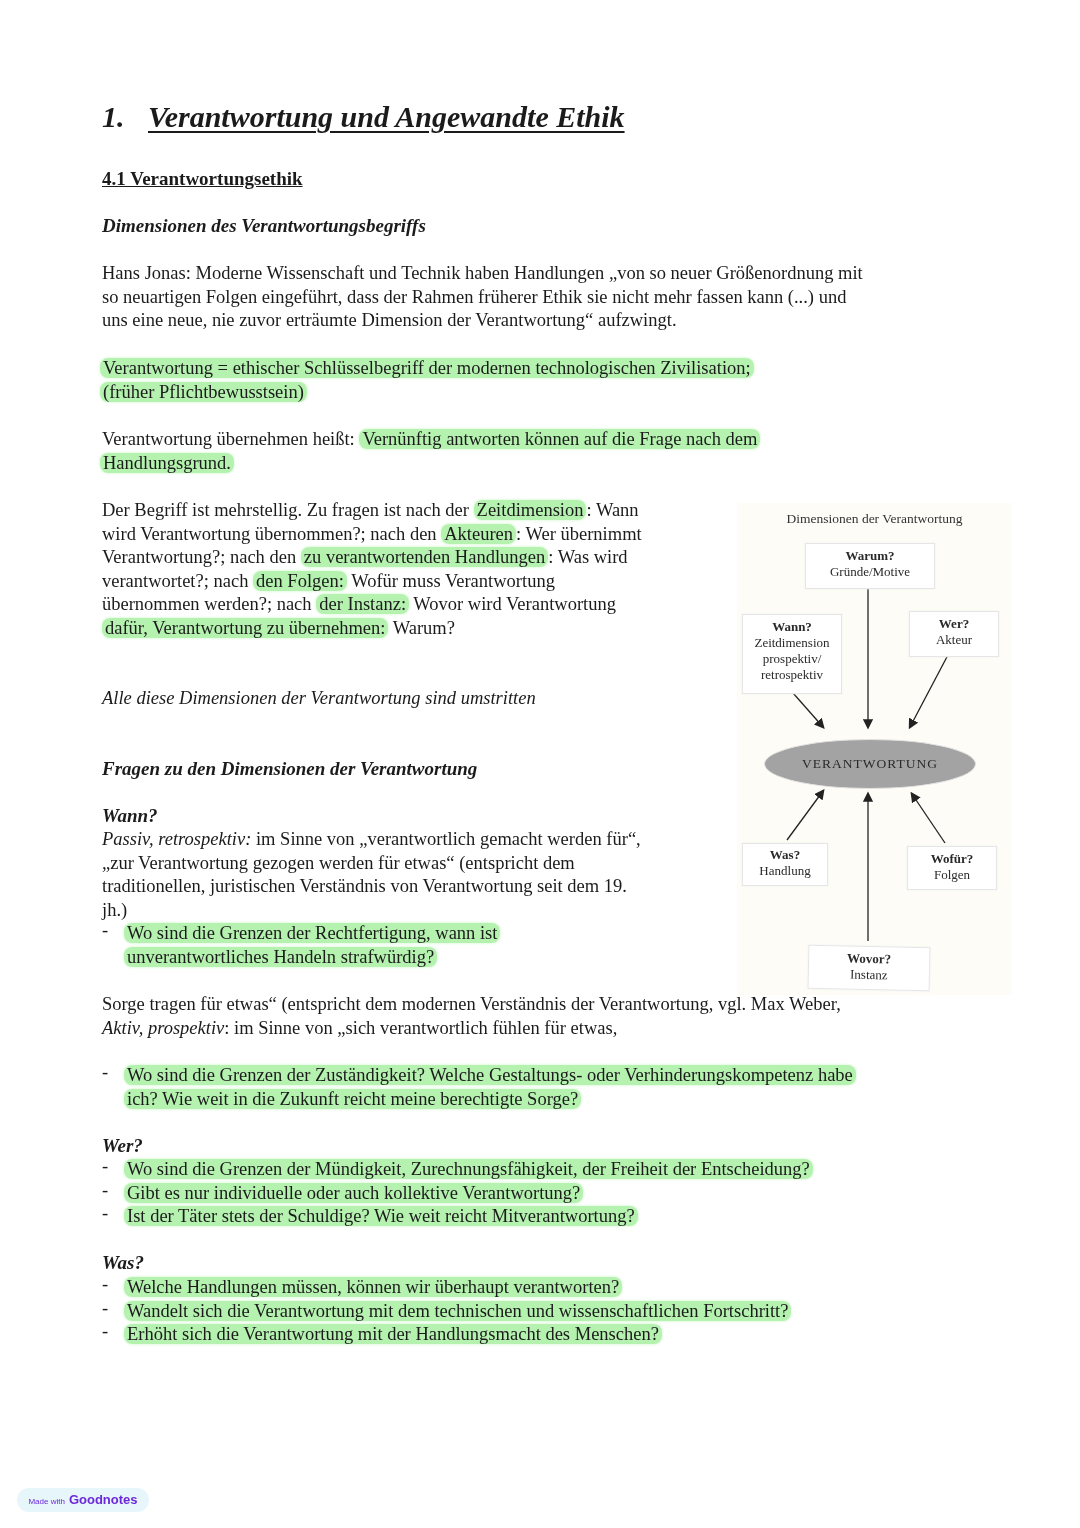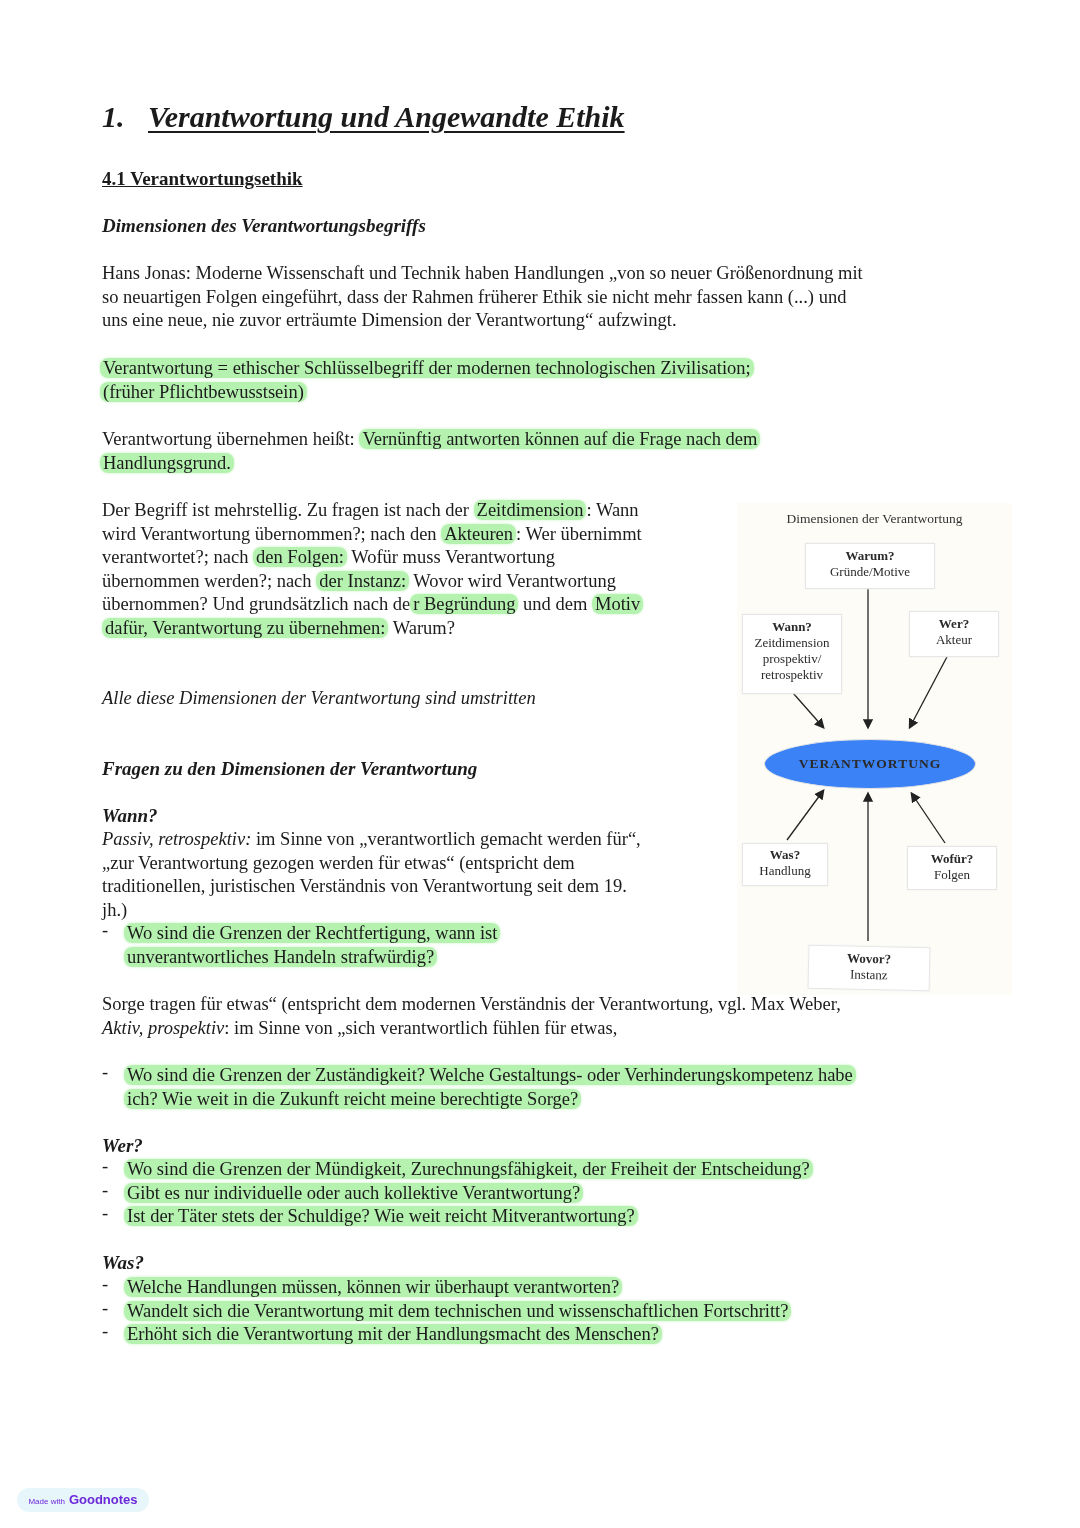--- a/index.html
+++ b/index.html
@@ -15,21 +15,21 @@
   .h3 { font-size: 19px; font-weight: bold; font-style: italic; white-space: nowrap; }
   .p { font-size: 18.5px; line-height: 23.5px; white-space: nowrap; }
   .hl { background: #b5f2b0; border-radius: 8px; padding: 0 3px; box-shadow: 0 0 3px #c7f5c2; }
   .bullets { list-style: none; margin: 0; padding: 0; }
   .bullets li { position: relative; padding-left: 22px; font-size: 18.5px; line-height: 23.5px; white-space: nowrap; }
   .bullets li .dash { position: absolute; left: 0; top: -3px; }
   .diagram { left: 737px; top: 503px; width: 275px; height: 492px; background: #fdfcf7; }
   .dg-title { position: absolute; left: 0; width: 275px; top: 8px; text-align: center; font-size: 13.5px; color: #333; }
   .dg-box { position: absolute; background: #ffffff; border: 1px solid #e6e6e6; text-align: center; font-size: 13px; line-height: 16px; color: #2a2a2a; box-shadow: 0 0 2px #eee; }
   .dg-box b { display: block; }
-  .dg-ellipse { position: absolute; left: 27px; top: 236px; width: 210px; height: 48px; border: 1px solid #e2e2e2; border-radius: 50%; background: #3b82f6; text-align: center; line-height: 48px; font-size: 13.5px; font-weight: bold; letter-spacing: 1px; color: #2a2a2a; }
+  .dg-ellipse { position: absolute; left: 27px; top: 236px; width: 210px; height: 48px; border: 1px solid #e2e2e2; border-radius: 50%; background: #a3a3a3; text-align: center; line-height: 48px; font-size: 13.5px; font-weight: normal; letter-spacing: 1px; color: #2a2a2a; }
   svg.arrows { position: absolute; left: 0; top: 0; }
   .goodnotes { left: 17px; top: 1488px; width: 132px; height: 24px; background: #e6f6fb; border-radius: 12px;
                font-family: "Liberation Sans", "DejaVu Sans", sans-serif; color: #6d28d9; font-size: 13px; font-weight: bold; line-height: 24px; text-align: center; white-space: nowrap; }
   .goodnotes .small { font-size: 8px; font-weight: normal; margin-right: 4px; }
 </style>
 </head>
 <body>
 
 <div class="page">
 
@@ -52,23 +52,23 @@
   </div>
 
   <div class="abs p serif" style="left:102px; top:428px;">
     <div><span>Verantwortung übernehmen heißt: </span><span class="hl">Vernünftig antworten können auf die Frage nach dem</span></div>
     <div style="margin-left:-2px;"><span class="hl">Handlungsgrund.</span></div>
   </div>
 
   <div class="abs p serif" style="left:102px; top:499px;">
     <div><span>Der Begriff ist mehrstellig. Zu fragen ist nach der </span><span class="hl">Zeitdimension</span><span>: Wann</span></div>
     <div><span>wird Verantwortung übernommen?; nach den </span><span class="hl">Akteuren</span><span>: Wer übernimmt</span></div>
+    <div><span>Verantwortung?; nach den </span><span class="hl">zu verantwortenden Handlungen</span><span>: Was wird</span></div>
     <div><span>verantwortet?; nach </span><span class="hl">den Folgen:</span><span> Wofür muss Verantwortung</span></div>
     <div><span>übernommen werden?; nach </span><span class="hl">der Instanz:</span><span> Wovor wird Verantwortung</span></div>
-    <div><span>übernommen? Und grundsätzlich nach de</span><span class="hl">r Begründung</span><span> und dem </span><span class="hl">Motiv</span></div>
     <div><span class="hl">dafür, Verantwortung zu übernehmen:</span><span> Warum?</span></div>
   </div>
 
   <div class="abs p serif" style="left:102px; top:687px;font-style:italic;">Alle diese Dimensionen der Verantwortung sind umstritten</div>
 
   <div class="abs diagram serif">
     <div class="dg-title">Dimensionen der Verantwortung</div>
 
     <svg class="arrows" width="275" height="492" viewBox="0 0 275 492">
       <defs>

